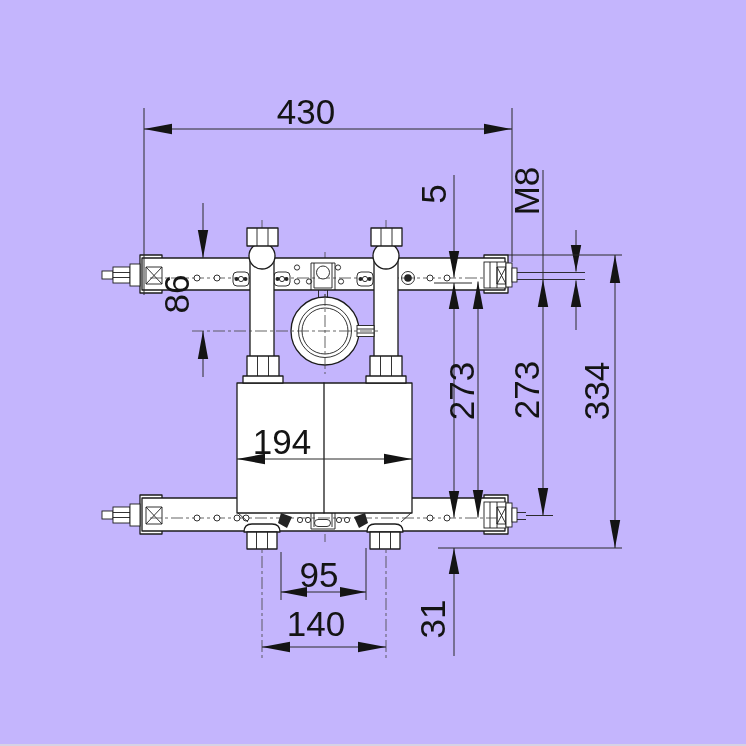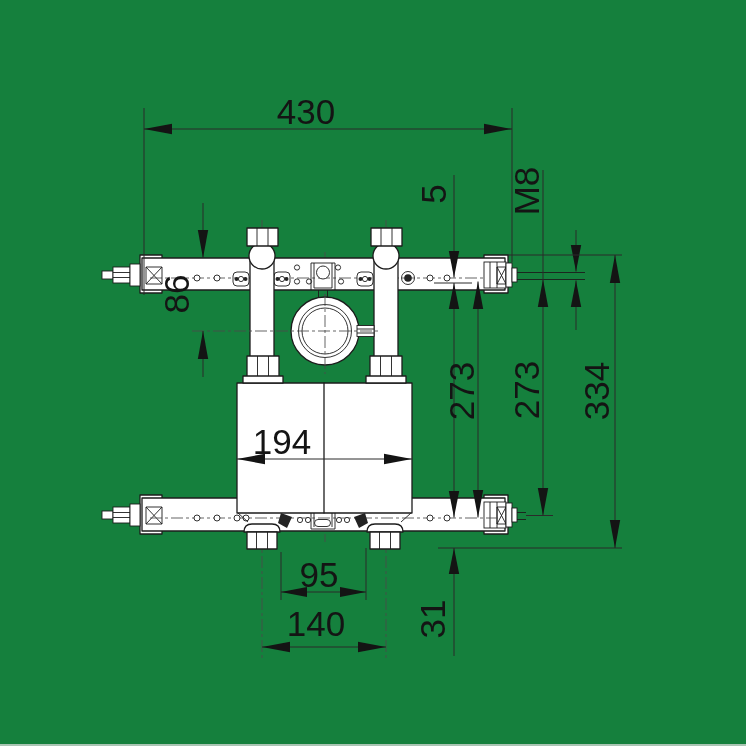--- a/index.html
+++ b/index.html
@@ -1,16 +1,16 @@
 <!DOCTYPE html>
 <html><head>
 <meta charset="utf-8">
 <style>
   html,body{margin:0;padding:0;background:#ffffff;}
-  .stage{position:relative;width:746px;height:746px;background:#15803d;overflow:hidden;}
+  .stage{position:relative;width:746px;height:746px;background:#c4b5fd;overflow:hidden;}
   svg{display:block;}
   .outline{fill:none;stroke:#1c1c1c;stroke-width:1.3;stroke-linejoin:round;stroke-linecap:round;}
   .thin{fill:none;stroke:#1c1c1c;stroke-width:0.9;stroke-linejoin:round;}
   .wfill{fill:#ffffff;stroke:#1c1c1c;stroke-width:1.3;stroke-linejoin:round;}
   .wfill-thin{fill:#ffffff;stroke:#1c1c1c;stroke-width:0.9;}
   .dark{fill:#232323;stroke:none;}
   .dim{fill:none;stroke:#2b2b2b;stroke-width:1;}
   .arrow{fill:#141414;stroke:none;}
   .dash{fill:none;stroke:#4a4a4a;stroke-width:0.85;stroke-dasharray:12 3 3 3;}
   .dim-text{font-family:"Liberation Sans",sans-serif;font-size:35px;fill:#141414;dominant-baseline:central;}

